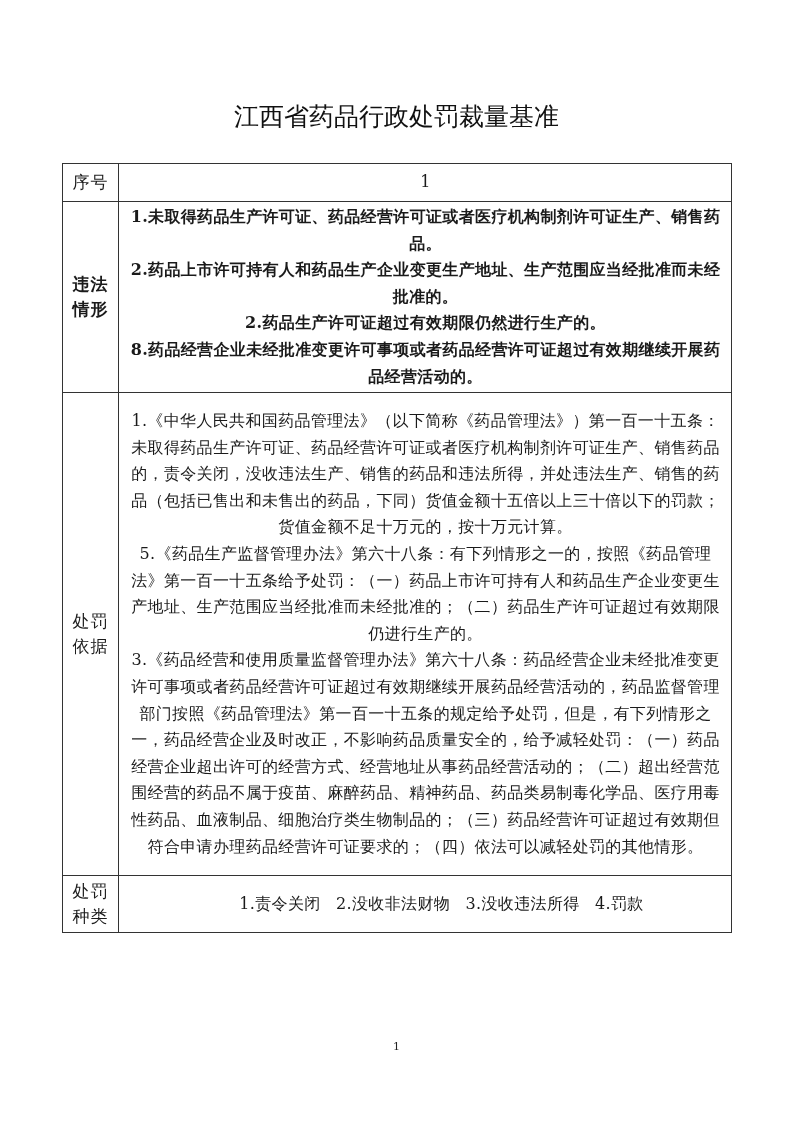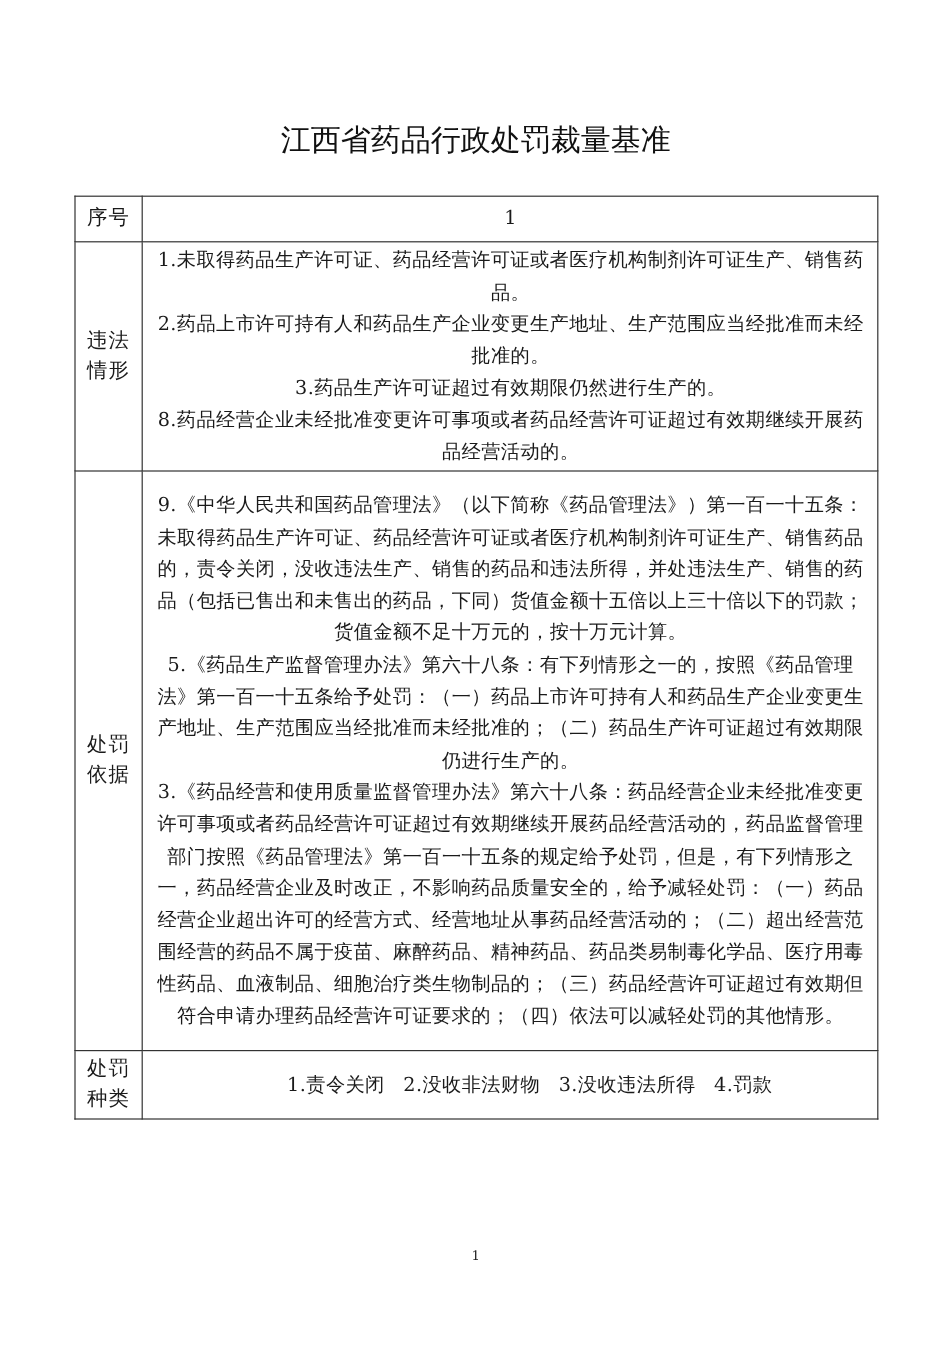--- a/index.html
+++ b/index.html
@@ -52,21 +52,21 @@
       font-size: 16px;
       line-height: 26.6px;
       text-align: justify;
       letter-spacing: 0.35px;
     }
     td.content p {
       margin: 0;
     }
     tr.row-seq td { height: 33px; }
     tr.row-seq td.content { text-align: center; }
-    tr.row-violation td { height: 182px; }
+    tr.row-violation td { height: 182px; font-weight: bold; }
     tr.row-basis td { height: 478px; }
     tr.row-type td { height: 52px; }
     tr.row-type td.content { word-spacing: 10px; padding-left: 41px; }
     tr.row-subject td { height: 52px; }
     .page-number {
       position: absolute;
       top: 1040px;
       left: 0;
       width: 793px;
       text-align: center;
@@ -86,31 +86,31 @@
       <td class="content">1</td>
     </tr>
     <tr class="row-violation">
       <td class="label">
         <div>违法</div>
         <div>情形</div>
       </td>
       <td class="content">
         <p>1.未取得药品生产许可证、药品经营许可证或者医疗机构制剂许可证生产、销售药品。</p>
         <p>2.药品上市许可持有人和药品生产企业变更生产地址、生产范围应当经批准而未经批准的。</p>
-        <p>3.药品生产许可证超过有效期限仍然进行生产的。</p>
+        <p>2.药品生产许可证超过有效期限仍然进行生产的。</p>
         <p>8.药品经营企业未经批准变更许可事项或者药品经营许可证超过有效期继续开展药品经营活动的。</p>
       </td>
     </tr>
     <tr class="row-basis">
       <td class="label">
         <div>处罚</div>
         <div>依据</div>
       </td>
       <td class="content">
-        <p>9.《中华人民共和国药品管理法》（以下简称《药品管理法》）第一百一十五条：未取得药品生产许可证、药品经营许可证或者医疗机构制剂许可证生产、销售药品的，责令关闭，没收违法生产、销售的药品和违法所得，并处违法生产、销售的药品（包括已售出和未售出的药品，下同）货值金额十五倍以上三十倍以下的罚款；货值金额不足十万元的，按十万元计算。</p>
+        <p>1.《中华人民共和国药品管理法》（以下简称《药品管理法》）第一百一十五条：未取得药品生产许可证、药品经营许可证或者医疗机构制剂许可证生产、销售药品的，责令关闭，没收违法生产、销售的药品和违法所得，并处违法生产、销售的药品（包括已售出和未售出的药品，下同）货值金额十五倍以上三十倍以下的罚款；货值金额不足十万元的，按十万元计算。</p>
         <p>5.《药品生产监督管理办法》第六十八条：有下列情形之一的，按照《药品管理法》第一百一十五条给予处罚：（一）药品上市许可持有人和药品生产企业变更生产地址、生产范围应当经批准而未经批准的；（二）药品生产许可证超过有效期限仍进行生产的。</p>
         <p>3.《药品经营和使用质量监督管理办法》第六十八条：药品经营企业未经批准变更许可事项或者药品经营许可证超过有效期继续开展药品经营活动的，药品监督管理部门按照《药品管理法》第一百一十五条的规定给予处罚，但是，有下列情形之一，药品经营企业及时改正，不影响药品质量安全的，给予减轻处罚：（一）药品经营企业超出许可的经营方式、经营地址从事药品经营活动的；（二）超出经营范围经营的药品不属于疫苗、麻醉药品、精神药品、药品类易制毒化学品、医疗用毒性药品、血液制品、细胞治疗类生物制品的；（三）药品经营许可证超过有效期但符合申请办理药品经营许可证要求的；（四）依法可以减轻处罚的其他情形。</p>
       </td>
     </tr>
     <tr class="row-type">
       <td class="label">
         <div>处罚</div>
         <div>种类</div>
       </td>
       <td class="content">1.责令关闭 2.没收非法财物 3.没收违法所得 4.罚款</td>

